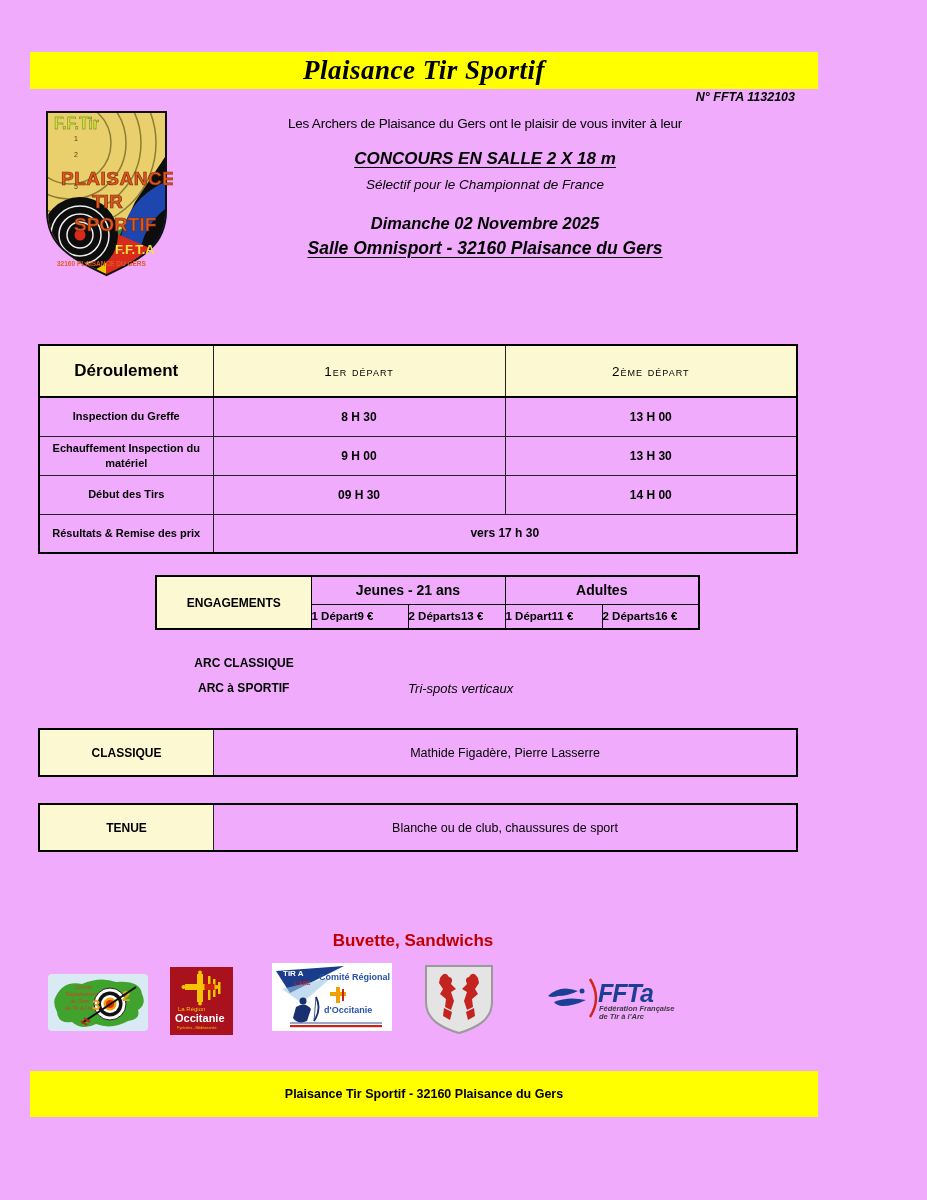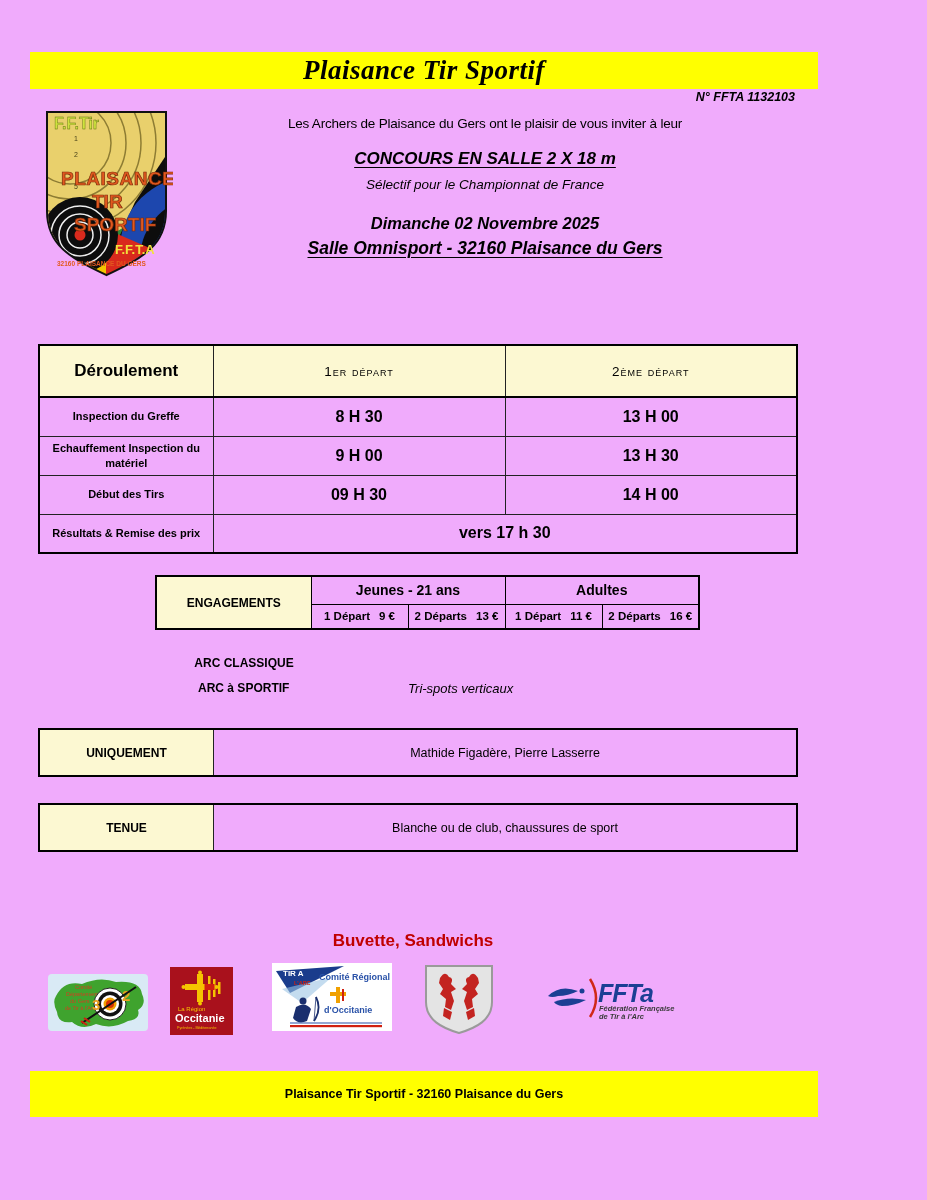--- a/index.html
+++ b/index.html
@@ -29,28 +29,28 @@
   
   table { border-collapse:collapse; table-layout:fixed; }
   .sched { position:absolute; left:38px; top:344px; width:760px; border:2px solid #000; }
   .sched td, .sched th { border:1px solid #222; text-align:center; vertical-align:middle; padding:2px 6px; }
   .sched thead th { background:#FCF8D2; height:52px; border-bottom:2px solid #000; }
   .sched .col-label { width:174px; }
   .sched tbody td { height:39px; }
   .th-main { font-size:17px; font-weight:bold; }
   .th-dep { font-size:13.5px; font-weight:normal; font-variant:small-caps; letter-spacing:1px; }
   .row-label { font-weight:bold; font-size:11px; line-height:1.35; }
-  .time-val { font-weight:bold; font-size:16px;margin-top:40px; }
+  .time-val { font-weight:bold; font-size:12px;margin-top:40px; }
 
   .fees { position:absolute; left:155px; top:575px; width:545px; border:2px solid #000; }
   .fees td { border:1.5px solid #000; text-align:center; vertical-align:middle; }
   .fees .fee-label { width:155px; background:#FCF8D2; font-weight:bold; font-size:12px; }
   .fees .grp { height:28px; font-weight:bold; font-size:14px; }
   .fees .price { height:25px; font-weight:bold; font-size:11.5px; }
-  .price-in { display:flex; justify-content:center; gap:9px; }
+  .price-in { display:flex; justify-content:flex-start; }
 
   .arc-row { position:absolute; left:180px; width:430px; display:flex; }
   .arc-row .arc-label { width:128px; text-align:center; font-weight:bold; font-size:12px; }
   .arc-row .arc-desc { width:300px; margin-left:4px; text-align:center; font-style:italic; font-size:13px; }
   .arc-1 { top:656px; } .arc-2 { top:681px; }
 
   .info-row { position:absolute; left:38px; width:760px; border:2px solid #000; display:flex; }
   .info-cell { border-right:1px solid #222; display:flex; align-items:center; justify-content:center;
     text-align:center; }
   .info-cell:last-child { border-right:none; }
@@ -196,21 +196,21 @@
 
   <div class="arc-row arc-1">
     <div class="arc-label">ARC CLASSIQUE</div>
   </div>
   <div class="arc-row arc-2">
     <div class="arc-label">ARC à SPORTIF</div>
     <div class="arc-desc">Tri-spots verticaux</div>
   </div>
 
   <div class="info-row arbitrage">
-    <div class="info-cell info-label">UNIQUEMENT</div>
+    <div class="info-cell info-label">CLASSIQUE</div>
     <div class="info-cell info-value">Mathide Figadère, Pierre Lasserre</div>
   </div>
 
   <div class="info-row tenue">
     <div class="info-cell info-label">TENUE</div>
     <div class="info-cell info-value">Blanche ou de club, chaussures de sport</div>
   </div>
 
 
   <div class="buvette">Buvette, Sandwichs</div>

